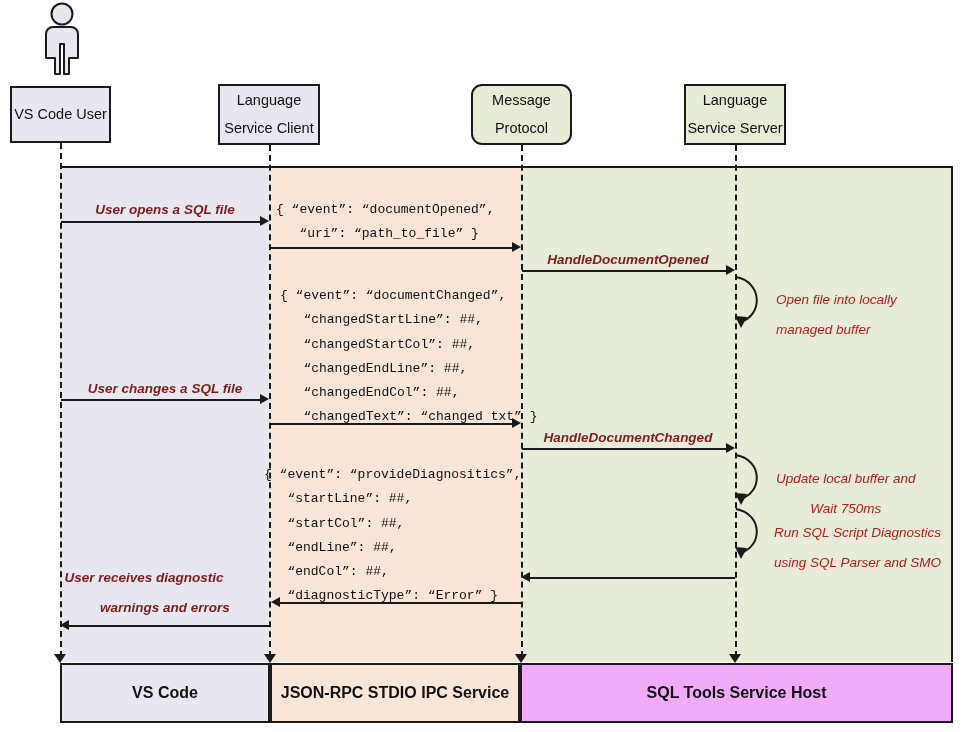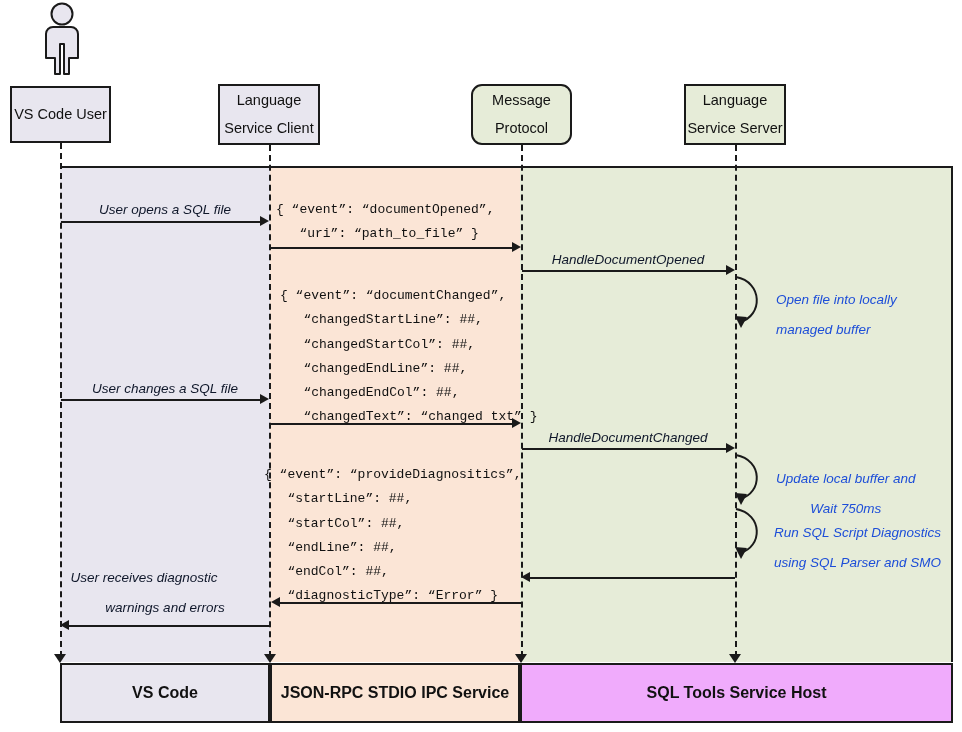--- a/index.html
+++ b/index.html
@@ -22,27 +22,27 @@
   .lifeline{position:absolute;width:0;border-left:2px dashed #1a1a1a;}
   .llarrow{position:absolute;width:0;height:0;border-left:6px solid transparent;
            border-right:6px solid transparent;border-top:9px solid #1a1a1a;}
 
   .msg{position:absolute;height:2px;background:#1a1a1a;}
   .ah-r{position:absolute;width:0;height:0;border-top:5.5px solid transparent;
         border-bottom:5.5px solid transparent;border-left:9px solid #1a1a1a;}
   .ah-l{position:absolute;width:0;height:0;border-top:5.5px solid transparent;
         border-bottom:5.5px solid transparent;border-right:9px solid #1a1a1a;}
 
-  .lbl{position:absolute;font-style:italic;font-size:13.5px;color:#0f172a;white-space:nowrap;}
+  .lbl{position:absolute;font-style:italic;font-size:13.5px;color:#7f1d1d;white-space:nowrap;font-weight:bold;}
   .lbl.ctr{text-align:center;}
 
   .json{position:absolute;font-family:"Liberation Mono",monospace;font-size:13px;
         color:#111;white-space:pre;line-height:24.3px;}
 
-  .note{position:absolute;font-style:italic;font-size:13.5px;color:#1d4ed8;
+  .note{position:absolute;font-style:italic;font-size:13.5px;color:#b91c1c;
         white-space:nowrap;line-height:30px;}
 
   .footer{position:absolute;box-sizing:border-box;border:2px solid #1a1a1a;top:663px;height:60px;
           display:flex;align-items:center;justify-content:center;
           font-weight:bold;font-size:16px;color:#111;}
   .f1{left:60px;width:210px;background:#e8e6ef;}
   .f2{left:270px;width:250px;background:#fbe5d6;}
   .f3{left:520px;width:433px;background:#f0abfc;}
 
   .actor svg{display:block;}

